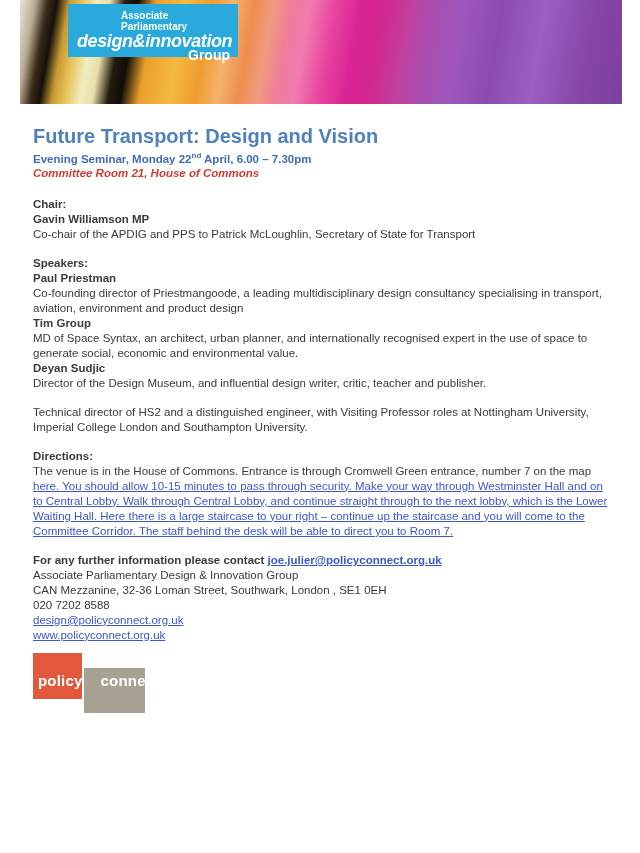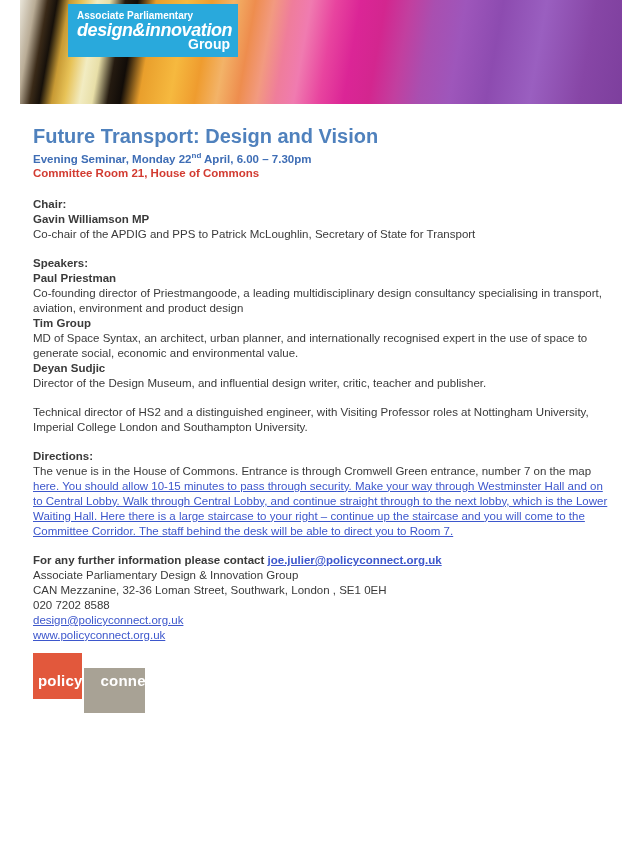--- a/index.html
+++ b/index.html
@@ -24,34 +24,34 @@
       #db2596 55%, #d3268f 59%,
       #c23f9f 63%, #a94fb0 67%,
       #9e56bb 72%, #8d4bb0 78%,
       #9a5fc0 85%, #8746a6 93%, #7d3f9d 100%);
   }
   .logo-box {
     position:absolute; left:48px; top:4px; width:170px; height:53px;
     background:#29a9dc; color:#ffffff;
     padding:6px 8px 4px 9px; box-sizing:border-box;
   }
-  .logo-line1 { font-size:10px; font-weight:bold; line-height:11px; }
+  .logo-line1 { font-size:10px; font-weight:bold; line-height:11px;margin-left:44px; }
   .logo-line2 { font-size:18px; font-weight:bold; line-height:19px; letter-spacing:-0.4px;font-style:italic; }
   .logo-line3 { font-size:14px; font-weight:bold; line-height:11px; text-align:right; margin-top:-1px; }
 
   
   .content {
     position:absolute; left:33px; top:124px; width:578px;
     color:#3a3a3a; font-size:11.5px; line-height:15px;
   }
   .content p { margin:0; }
   .title { margin:0; font-size:20px; line-height:25px; font-weight:bold; color:#4f81bd; }
   .subtitle { margin-top:16px; font-weight:bold; color:#3e6db5; line-height:14px; }
   .subtitle sup { font-size:8px; }
-  .location { margin-top:2px; font-weight:bold; color:#d23b31; line-height:14px; }
+  .location { margin-top:2px; font-weight:bold; color:#d23b31; line-height:14px;font-style:italic; }
   .section { margin-top:14px; }
   .section-first { margin-top:17px; }
   .bold { font-weight:bold; }
   a.doc-link { color:#3d57cc; text-decoration:underline; cursor:pointer; }
 
   
   .pc-logo { position:relative; margin-top:10px; width:130px; height:62px; }
   .pc-orange { position:absolute; left:0; top:0; width:49px; height:46px; background:#e2583c; }
   .pc-grey { position:absolute; left:51px; top:15px; width:61px; height:45px; background:#a8a295; }
   .pc-text {

